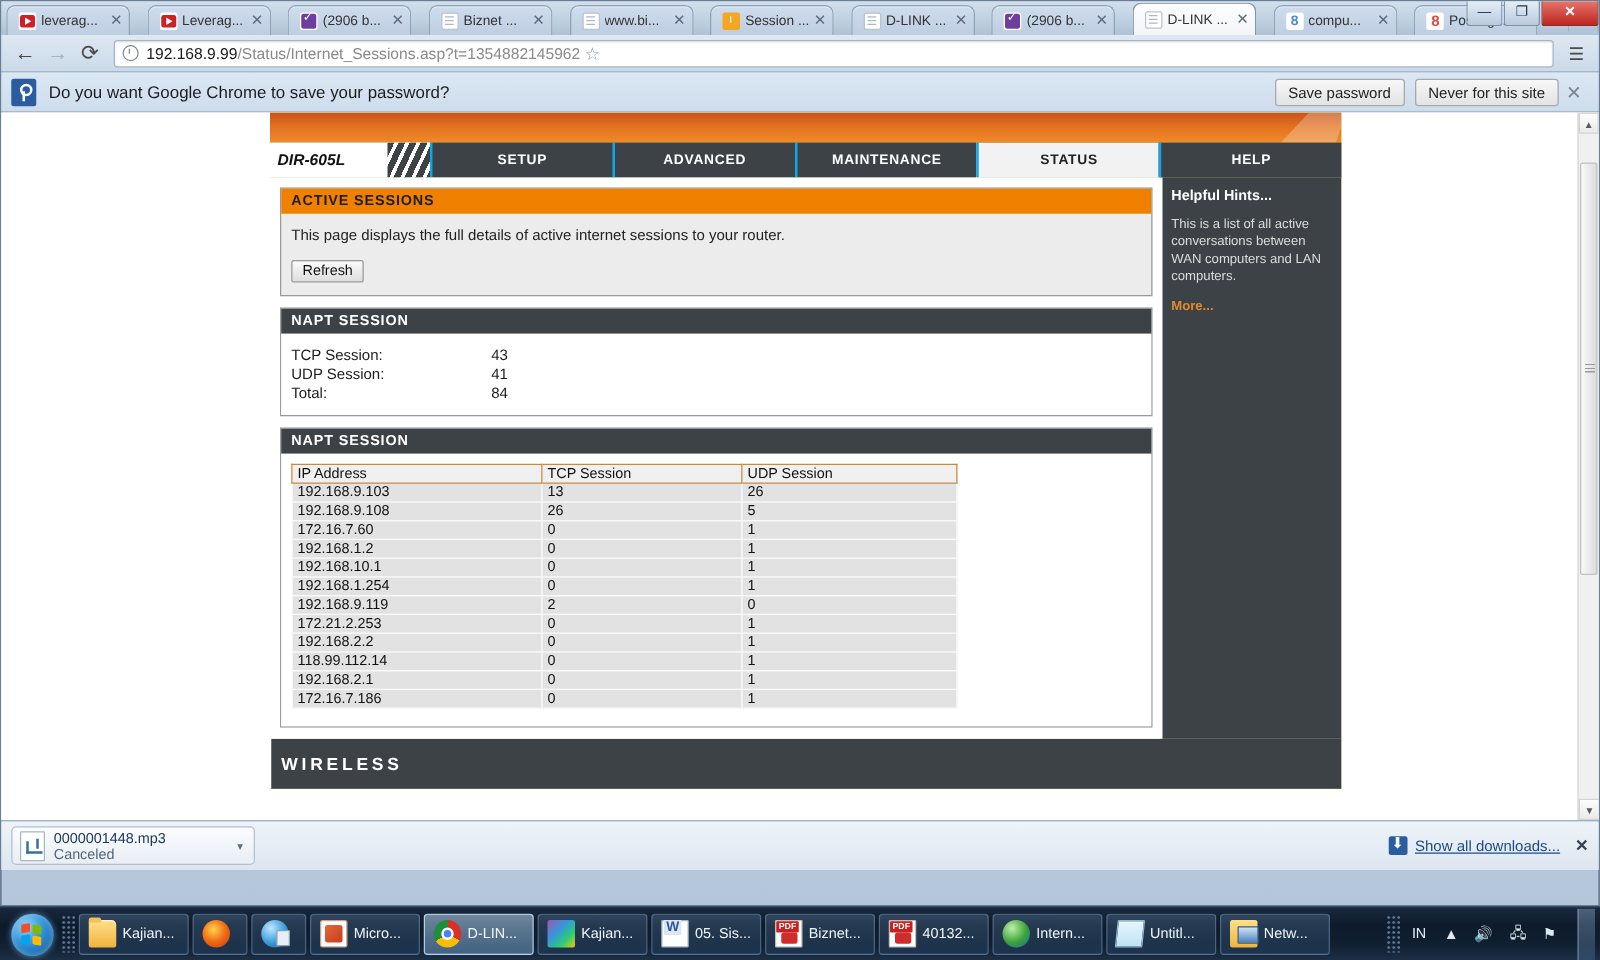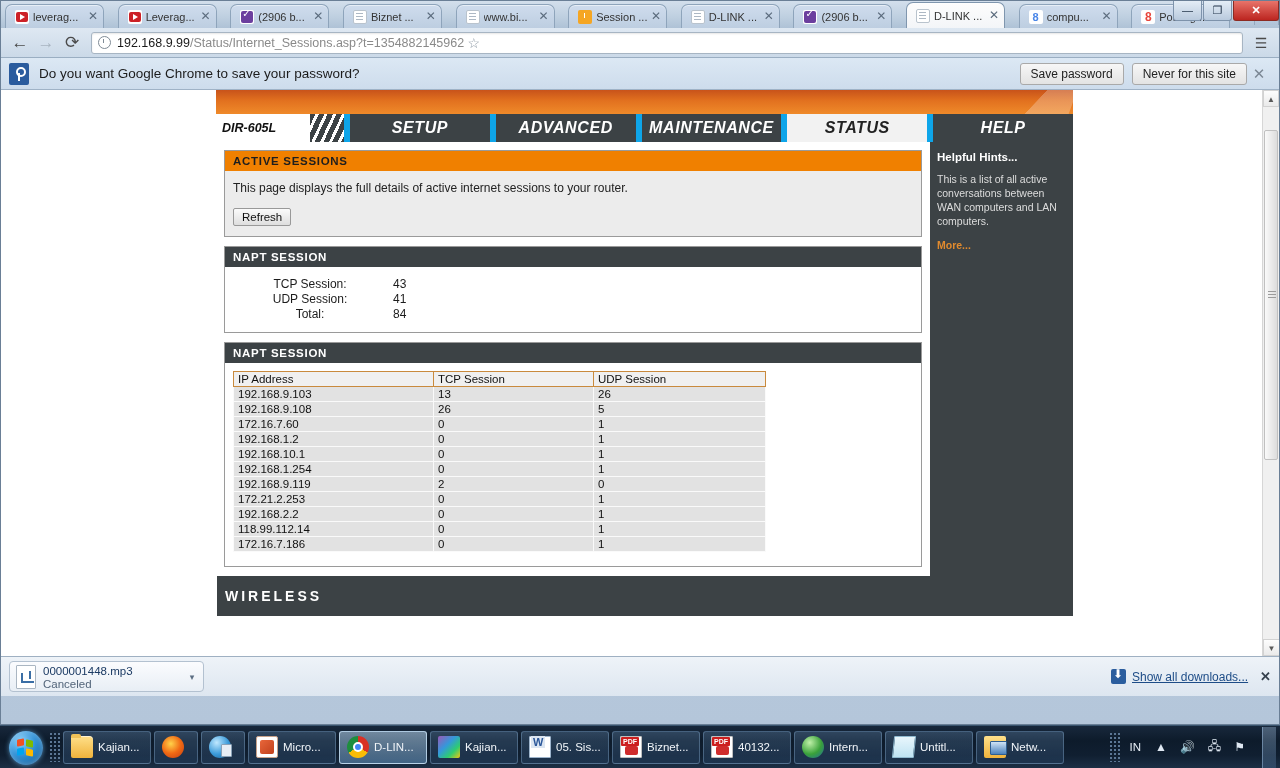--- a/index.html
+++ b/index.html
@@ -146,22 +146,22 @@
     background: linear-gradient(120deg, transparent 40%, rgba(255,255,255,.25) 41%);
     transform: skewX(-20deg); }
 
   #navbar { display: flex; height: 28px; background: #3c4245; }
   #brand { width: 128px; background: #fff; color: #111;
     font-style: italic; font-weight: bold; font-size: 12.5px;
     display: flex; align-items: center; padding-left: 6px; position: relative; overflow:hidden; }
   #brand:after { content:""; position:absolute; right:0; top:0; width:34px; height:28px;
     background: repeating-linear-gradient(115deg,#3c4245 0 5px,#fff 5px 8px); }
   .navtab { flex: 1 1 0; text-align: center; line-height: 28px;
-    font-size: 16px; font-weight: bold; letter-spacing: .6px; color: #fff;
-    border-left: 6px solid #0ea5e9; background: #3c4245; font-style: italic; }
+    font-size: 11px; font-weight: bold; letter-spacing: .6px; color: #fff;
+    border-left: 2px solid #0ea5e9; background: #3c4245; }
   .navtab.active { background: #f2f2f2; color: #222; }
 
   #body-row { display: flex; background: #fff; }
   #sidebar { width: 128px; background: #3c4245; padding-top: 0; }
   .side-item { height: 26px; line-height: 26px; padding-left: 6px;
     font-size: 11.5px; color: #fff; border-bottom: 1px solid #fff;
     background: #3c4245; }
   .side-item.active { background: #f2f2f2; color: #333; }
   #sidebar-fill { height: 345px; background: #3c4245; }
 
@@ -176,21 +176,21 @@
   .panel-body { padding: 10px 8px 10px 8px; }
   #desc-text { font-size: 12px; color: #222; margin-bottom: 12px; }
   #refresh-btn { font-size: 11.5px; padding: 2px 8px; color: #111;
     background: linear-gradient(to bottom,#fbfbfb,#dedede);
     border: 1px solid #999; border-radius: 2px; }
   .panel-body.white { background: #fff; }
 
   #summary { text-align: left; }
   .sum-row { font-size: 12px; color: #1c1c1c; line-height: 15px;
     display: flex; }
-  .sum-label { width: 160px; text-align: center; padding-right: 6px; }
+  .sum-label { width: 160px; text-align: left; padding-right: 6px; }
   .sum-value { width: 40px; }
 
   #napt-table { width: 533px; border-collapse: collapse; margin: 4px 0 6px 4px; }
   #napt-table th { background: #f0f0f0; border: 1px solid #c98a3d;
     text-align: left; font-weight: normal; font-size: 11.5px; color: #111;
     padding: 1px 4px; }
   #napt-table td { background: #e2e2e2; border: 1px solid #fafafa;
     font-size: 11.5px; color: #111; padding: 1px 4px; }
   #napt-table td.c0 { width: 200px; margin-top: 44px; }
   #napt-table td.c1 { width: 160px; }
@@ -505,20 +505,25 @@
                         <td class="c0">192.168.2.2</td>
                         <td class="c1">0</td>
                         <td class="c2">1</td>
                       </tr>
                       <tr>
                         <td class="c0">118.99.112.14</td>
                         <td class="c1">0</td>
                         <td class="c2">1</td>
                       </tr>
                       <tr>
+                        <td class="c0">192.168.2.1</td>
+                        <td class="c1">0</td>
+                        <td class="c2">1</td>
+                      </tr>
+                      <tr>
                         <td class="c0">172.16.7.186</td>
                         <td class="c1">0</td>
                         <td class="c2">1</td>
                       </tr>
                     </tbody>
                 </table>
               </div>
             </div>
 
           </div>

